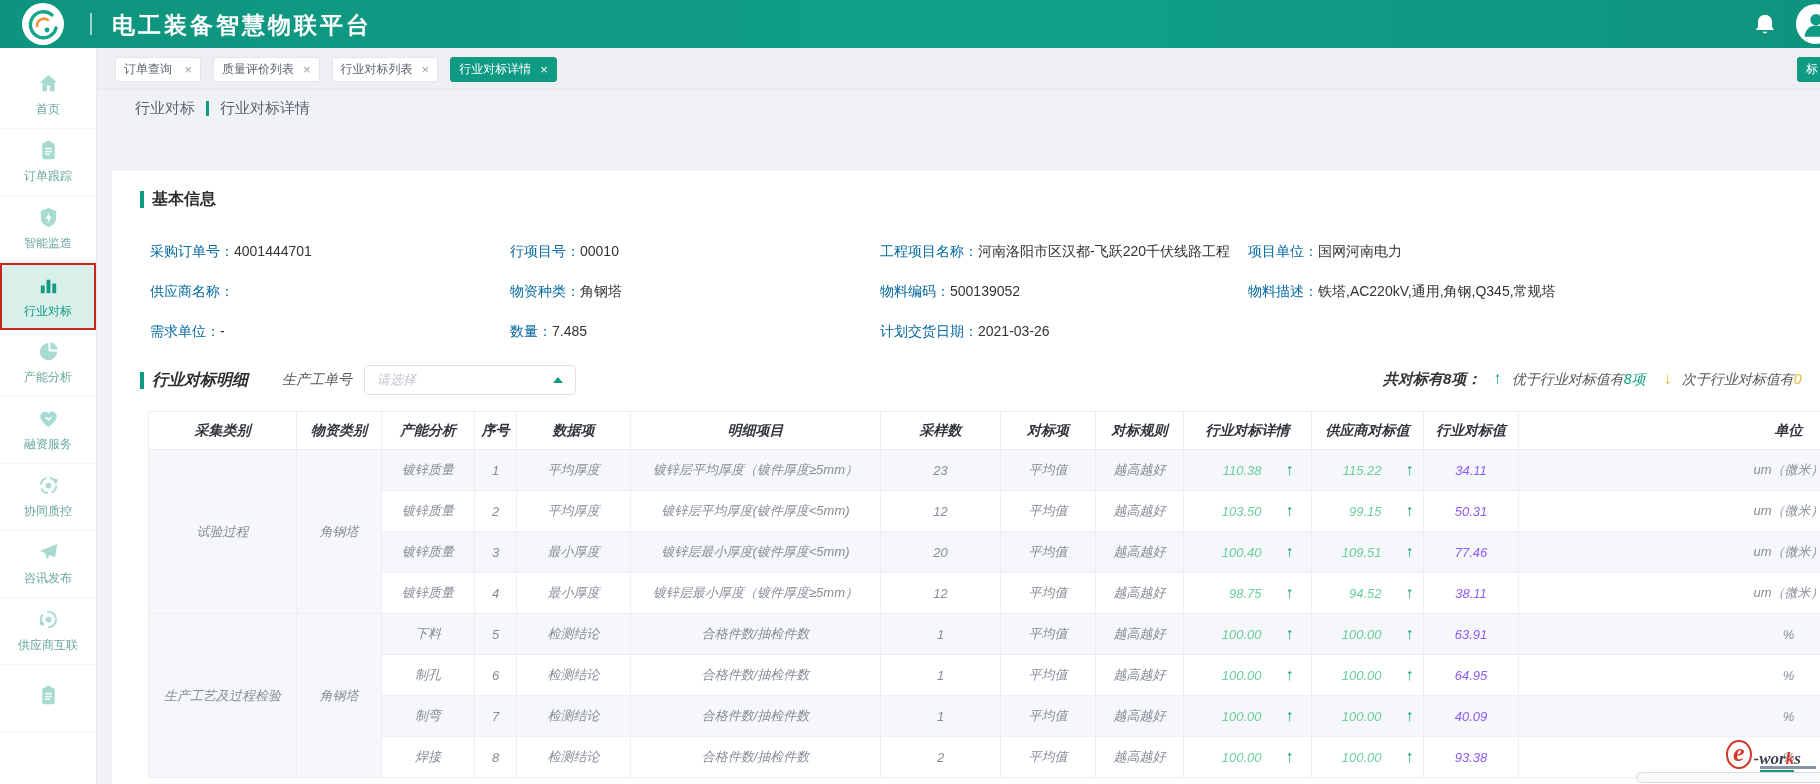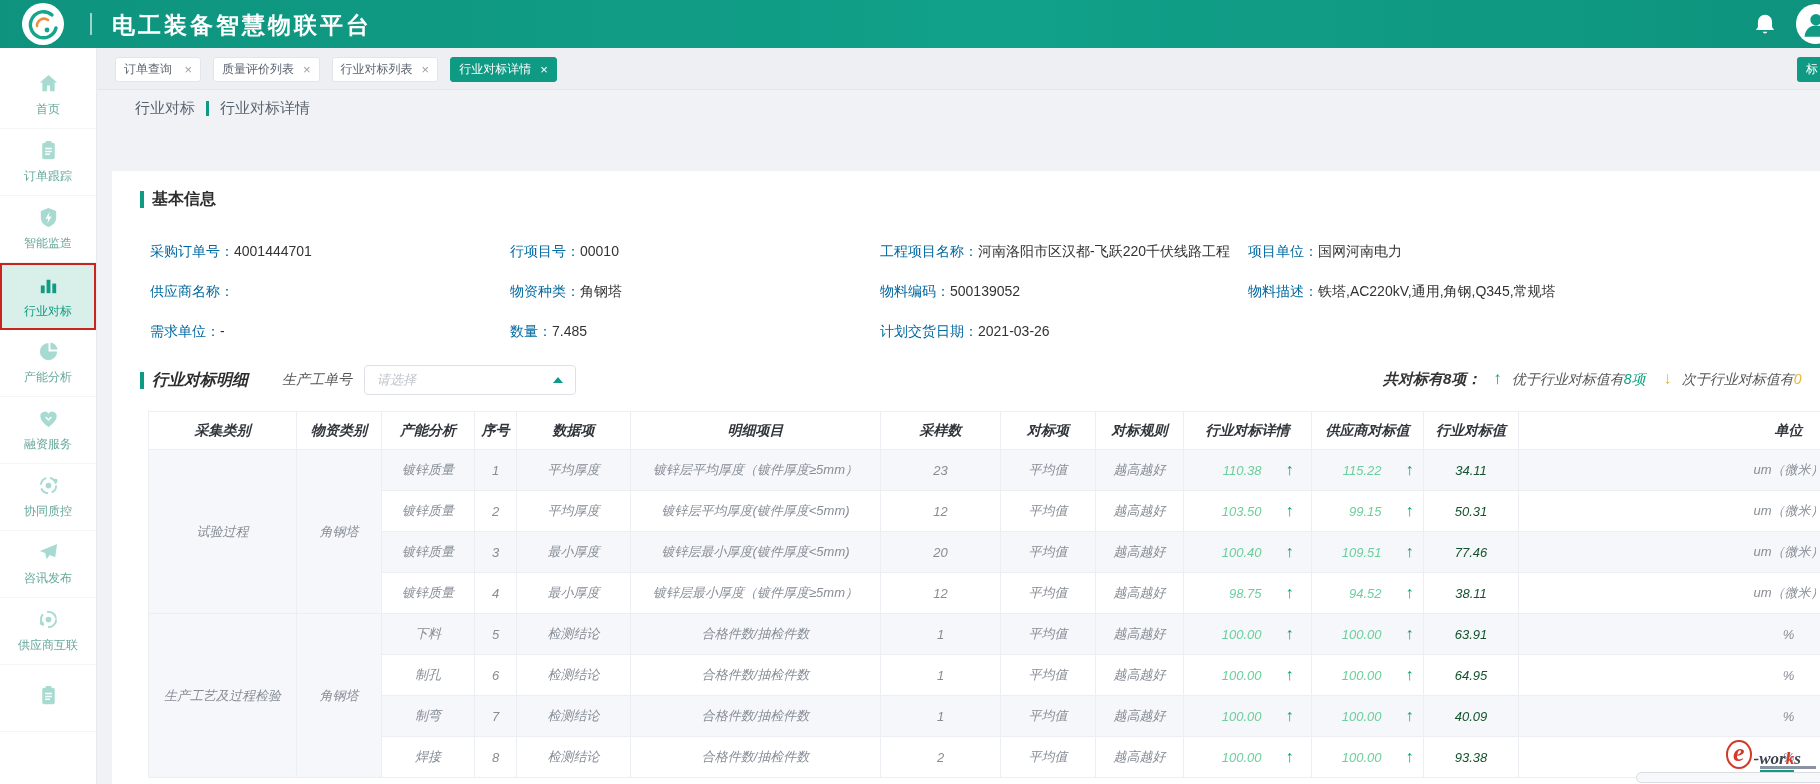--- a/index.html
+++ b/index.html
@@ -78,21 +78,21 @@
   .table-wrap { margin-left:8px; margin-top:16px; width:1672px; overflow:hidden; }
   table { border-collapse:collapse; table-layout:fixed; width:1910px; }
   th, td { border:1px solid #ebeef2; text-align:center; overflow:hidden; white-space:nowrap; }
   thead th { height:38px; font-size:14px; color:#32363c; font-weight:bold; background:#fff; }
   tbody td { height:41px; font-size:13px; color:#878d96; }
   tbody tr:nth-child(odd) td { background:#f5f7fa; }
   td.cg { background:#f5f7fa !important; }
   .tv { }
   .tv .num { display:inline-block; width:60px; text-align:right; color:#6bcf9b; }
   .tv .aru { display:inline-block; margin-left:24px; color:#0aa37e; font-weight:bold; font-size:16px; }
-  .ind { color:#14532d; }
+  .ind { color:#8b5cf6; }
 
   
   .hscroll { position:absolute; left:1636px; top:772px; width:220px; height:11px; background:#f7f8fa;
              border:1px solid #d9dde2; border-radius:6px; z-index:40; cursor:pointer; }
 
   
   .ework { position:absolute; left:1726px; top:740px; z-index:41; display:flex; align-items:flex-end;
            font-family:"Liberation Serif","DejaVu Serif",serif; font-style:italic; font-weight:bold; }
   .ework .e { color:#d2392b; font-size:26px; line-height:.8; border:2px solid #d2392b; border-radius:50%;
               padding:1px 5px 3px 5px; }

